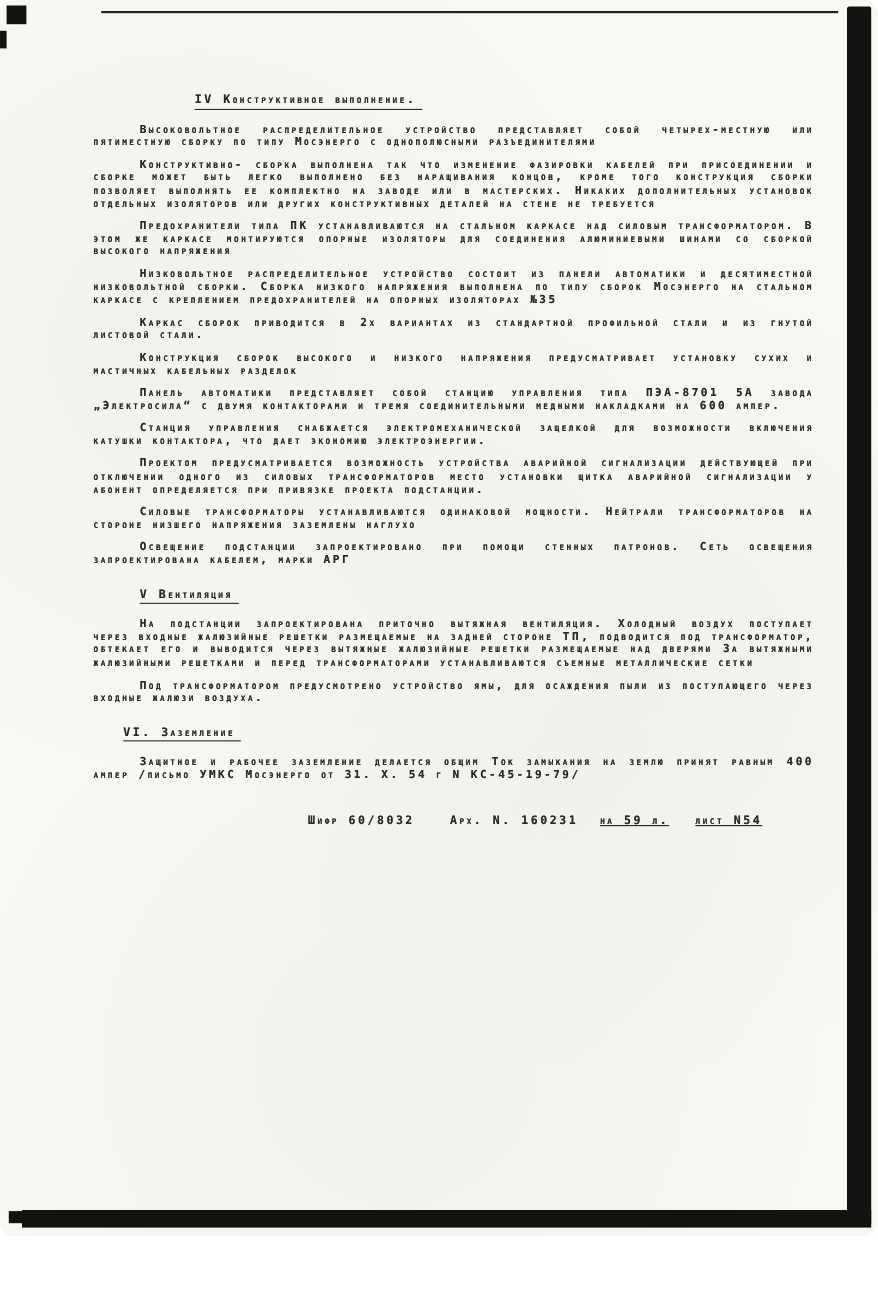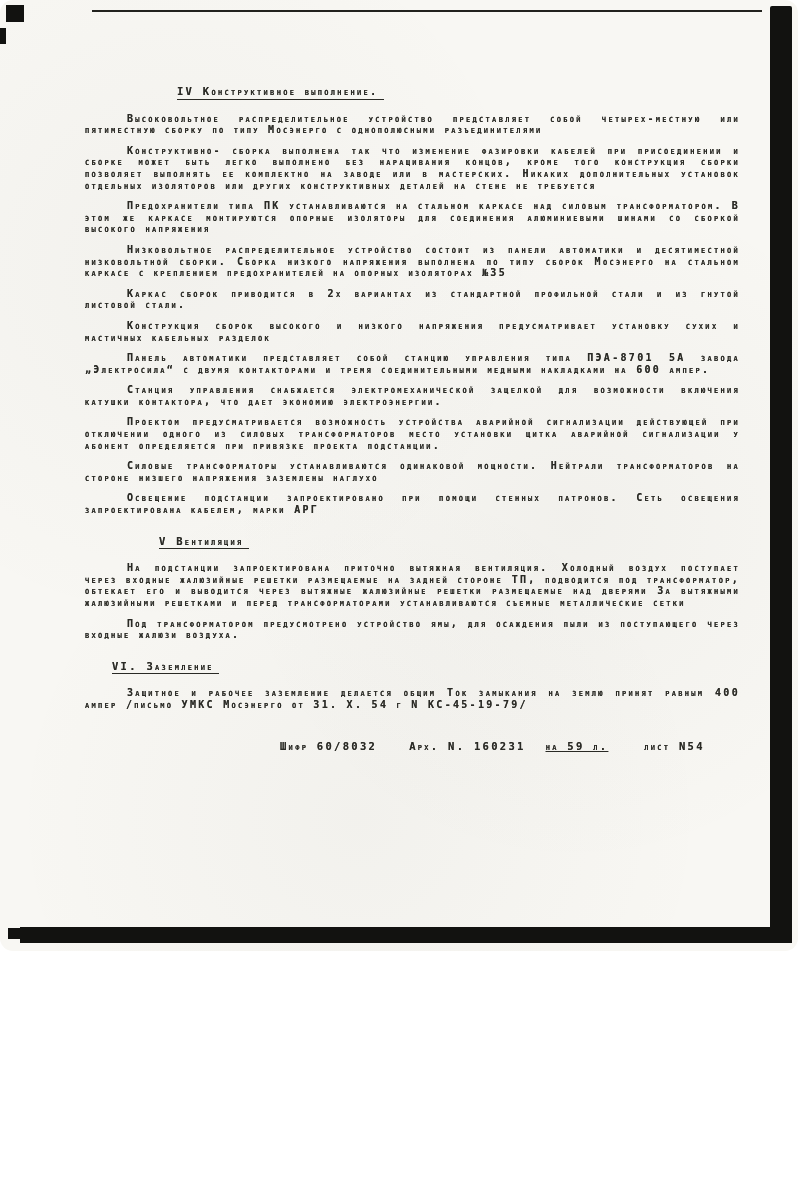--- a/index.html
+++ b/index.html
@@ -2,21 +2,21 @@
 <html><head>
 <meta charset="utf-8">
 <style>
   * { margin: 0; padding: 0; box-sizing: border-box; }
   html, body { background: #ffffff; }
   body { width: 798px; height: 1183px; }
 
   .scan {
     position: relative;
     width: 798px;
-    height: 951px;
+    height: 1124px;
     background: #f8f7f3;
     overflow: hidden;
     font-family: "DejaVu Sans Mono", monospace;
     border-radius: 13px;
   }
   
   .scan::before {
     content: "";
     position: absolute; inset: 0;
     background:
@@ -55,34 +55,34 @@
 
   .heading {
     font-size: 10.5px;
     width: fit-content;
     border-bottom: 1.3px solid #2a2a25;
     padding: 0 5px 1px 0;
     margin-bottom: 13px;
     white-space: nowrap;
   }
   .h-iv { margin-left: 92px; }
-  .h-v  { margin-left: 74px; margin-top: 20px; }
+  .h-v  { margin-left: 42px; margin-top: 20px; }
   .h-vi { margin-left: 27px; margin-top: 20px; }
 
   .footer {
     display: flex;
     align-items: flex-end;
     margin-top: 30px;
     font-size: 10.5px;
     white-space: nowrap;
   }
   .footer .cipher   { margin-left: 195px; }
   .footer .arch-no  { margin-left: 32px; }
   .footer .sheets   { margin-left: 20px; text-decoration: underline; }
-  .footer .sheet-no { margin-left: 36px; }
+  .footer .sheet-no { margin-left: 24px; text-decoration: underline; }
 </style>
 </head>
 <body>
 
 <div class="scan">
 
   <div class="a a-corner-tl"></div>
   <div class="a a-top-line"></div>
   <div class="a a-left-mark"></div>
   <div class="a a-right-bar"></div>

